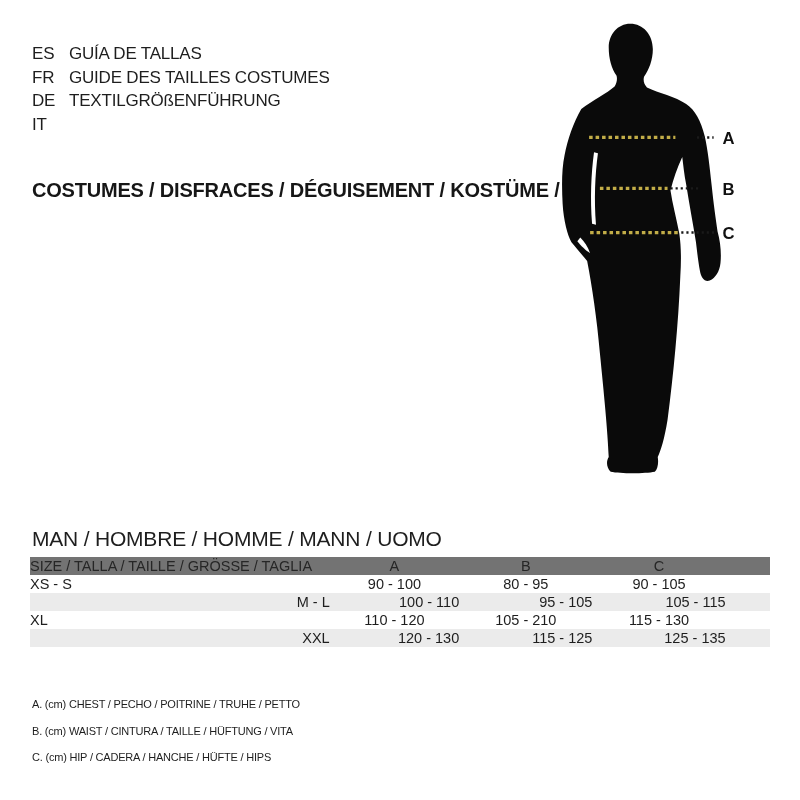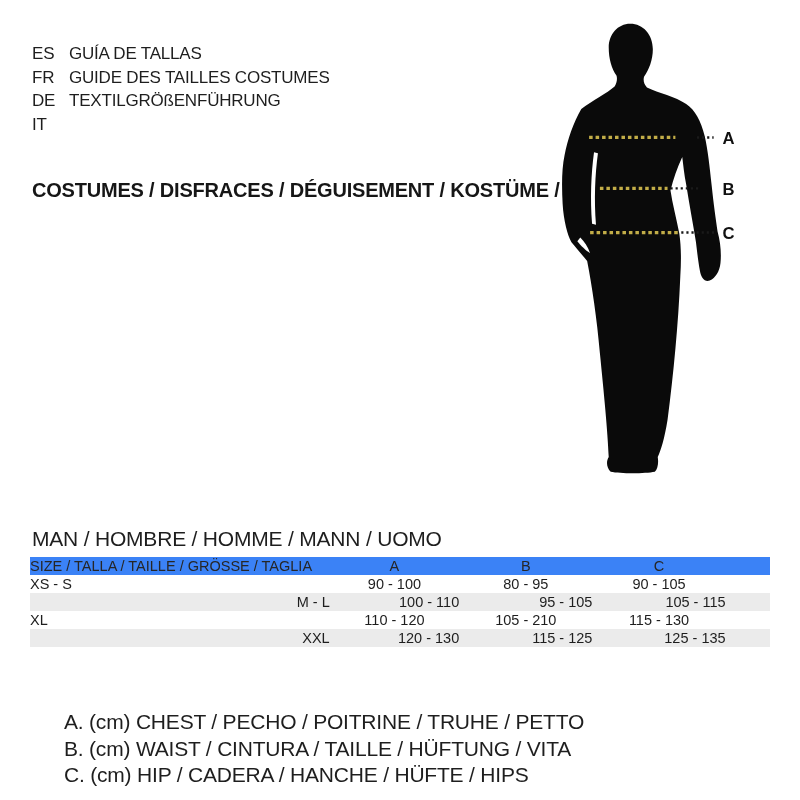--- a/index.html
+++ b/index.html
@@ -16,23 +16,23 @@
   }
   .figure-wrap{position:absolute;left:540px;top:10px;width:210px;height:500px;}
   .section-title{position:absolute;left:32px;top:527px;font-size:21px;letter-spacing:-0.2px;}
   table.size-table{
     position:absolute;left:30px;top:557px;width:740px;
     border-collapse:collapse;table-layout:fixed;font-size:14.5px;
   }
   table.size-table td{height:18px;line-height:18px;padding:0;white-space:nowrap;overflow:hidden;}
   td.c-size{text-align:left;padding-left:4px;}
   td.c-val{text-align:center;}
-  tr.head td{background:#3b82f6;color:#262626;}
+  tr.head td{background:#737373;color:#262626;}
   tr.alt td{background:#ebebeb;text-align:right;}
-  .legend{position:absolute;left:32px;top:709px;font-size:21px;letter-spacing:-0.2px;margin-left:32px;}
+  .legend{position:absolute;left:32px;top:691px;font-size:11px;letter-spacing:-0.2px;}
   .legend-line{line-height:26.6px;}
 </style>
 </head>
 <body>
 
 <div class="lang-list">
   <div class="lang-row">
     <span class="lang-code">ES</span>
     <span>GUÍA DE TALLAS</span>
   </div>

